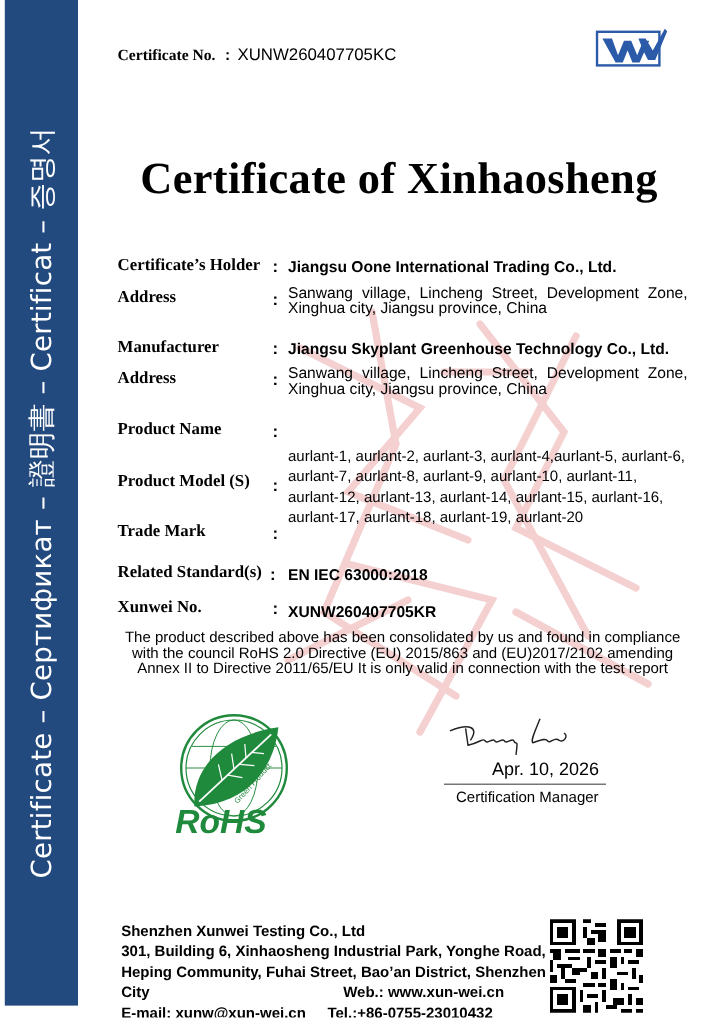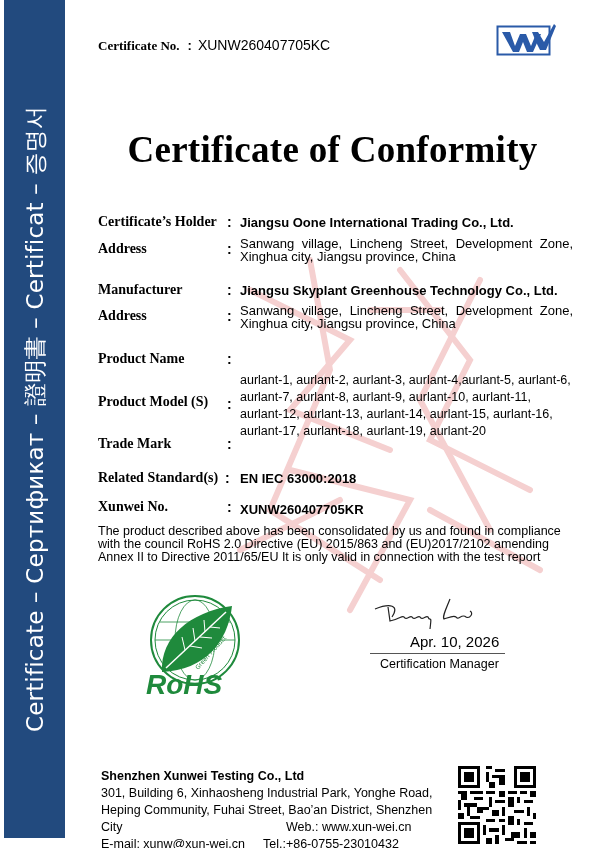--- a/index.html
+++ b/index.html
@@ -13,29 +13,29 @@
   .cert-no .val { font-family:"Liberation Sans", sans-serif; font-weight:normal; font-size:14px; }
   .logo { position:absolute; left:496px; top:22px; width:60px; height:34px; }
   .title { position:absolute; left:0; right:0; margin-left:65px; top:128px; text-align:center; font-family:"Liberation Serif", serif; font-weight:bold; font-size:37px; letter-spacing:0.3px; }
   .row { position:absolute; left:98px; width:475px; }
   .row .lbl { position:absolute; left:0; font-family:"Liberation Serif", serif; font-weight:bold; font-size:14px; white-space:nowrap; }
   .row .colon { position:absolute; left:129px; font-weight:bold; font-size:14px; }
   .row .val { position:absolute; left:142px; right:0; font-size:13px; line-height:13px; }
   .row .val.bold { font-weight:bold; font-size:13px; }
   .row .val.justify { text-align:justify; text-align-last:left; }
   .row .val.models { line-height:17px; font-size:12.5px; }
-  .statement { position:absolute; left:98px; width:475px; top:525px; font-size:12.5px; line-height:13px; }
+  .statement { position:absolute; left:98px; width:475px; top:525px; font-size:12.5px; line-height:13px;text-align:center; }
   .rohs { position:absolute; left:140px; top:592px; width:110px; height:110px; }
   .signature { position:absolute; left:370px; top:595px; width:115px; height:35px; }
   .sign-date { position:absolute; left:410px; top:633px; font-size:15px; }
   .sign-line { position:absolute; left:370px; top:653px; width:135px; height:1px; background:#555; }
   .sign-role { position:absolute; left:380px; top:657px; font-size:12.5px; }
   .footer { position:absolute; left:101px; top:768px; font-size:12.5px; line-height:17px; }
   .footer .company { font-weight:bold; }
-  .footer .line { white-space:nowrap; }
+  .footer .line { white-space:nowrap;font-weight:bold; }
   .footer .web { position:absolute; left:185px; }
   .footer .tel { margin-left:18px; }
   .qr { position:absolute; left:458px; top:766px; width:78px; height:78px; }
 </style>
 </head>
 <body>
 
 <div class="sidebar">
   <div class="sidebar-text">Certificate – Сертификат – 證明書 – Certificat – 증명서</div>
 </div>
@@ -56,21 +56,21 @@
 <div class="cert-no">
   <span class="lbl">Certificate No.</span><span class="sep">:</span><span class="val">XUNW260407705KC</span>
 </div>
 
 <svg class="logo" viewBox="0 0 60 34">
   <rect x="1.5" y="4.5" width="52" height="28" fill="none" stroke="#2a5aa8" stroke-width="2"></rect>
   <path d="M6 10 L14 10 L19 24 L24 12 L30 12 L35 24 L40 12 L45 12 L37 30 L31 30 L27 20 L23 30 L17 30 Z" fill="#2a5aa8"></path>
   <path d="M36 10 L42 10 L48 20 L58 2 L60 4 L50 28 L44 28 L40 20 Z" fill="#2a5aa8"></path>
 </svg>
 
-<div class="title">Certificate of Conformity</div>
+<div class="title">Certificate of Xinhaosheng</div>
 
 <div class="row" style="top:214px;height:18px;">
   <span class="lbl">Certificate’s Holder</span>
   <span class="colon">:</span>
   <span class="val bold" style="top:2px;">Jiangsu Oone International Trading Co., Ltd.</span>
 </div>
 
 <div class="row" style="top:237px;height:30px;">
   <span class="lbl" style="top:4px;">Address</span>
   <span class="colon" style="top:4px;">:</span>

